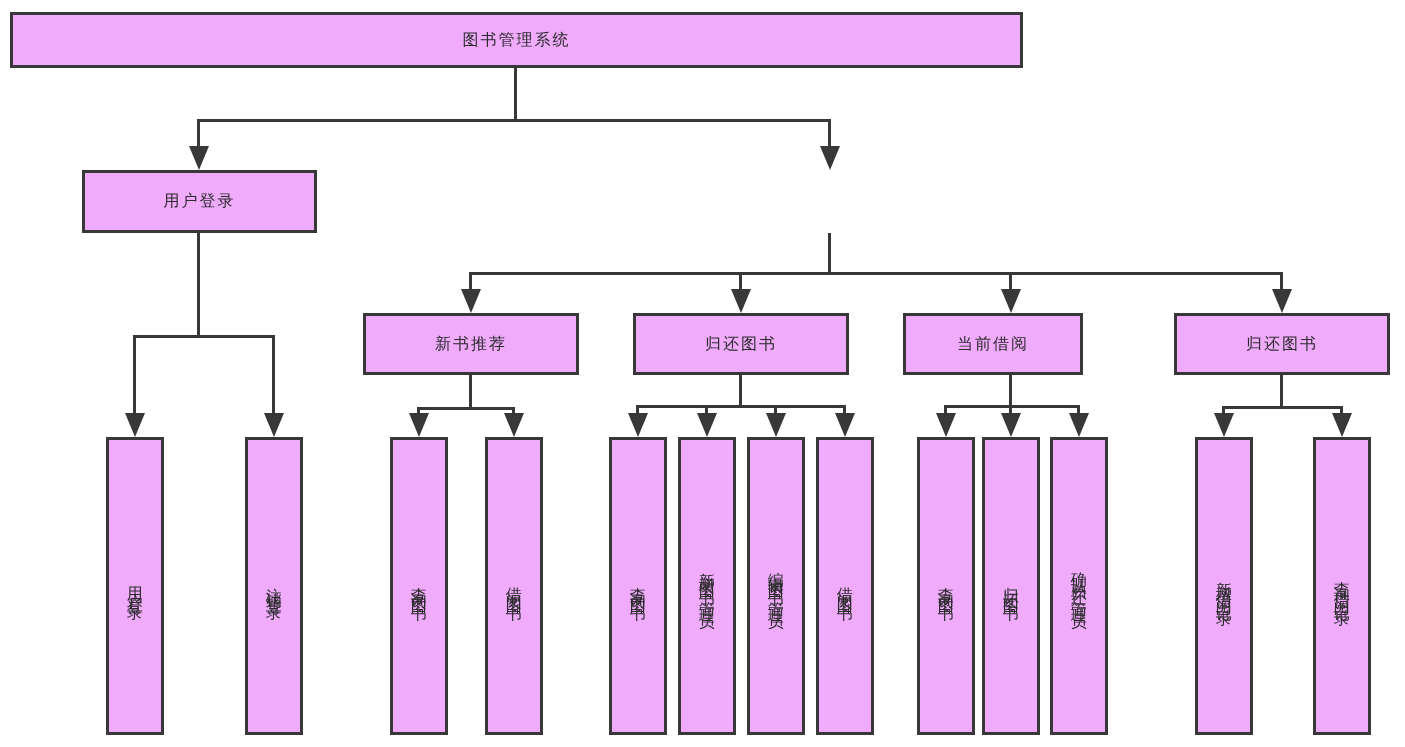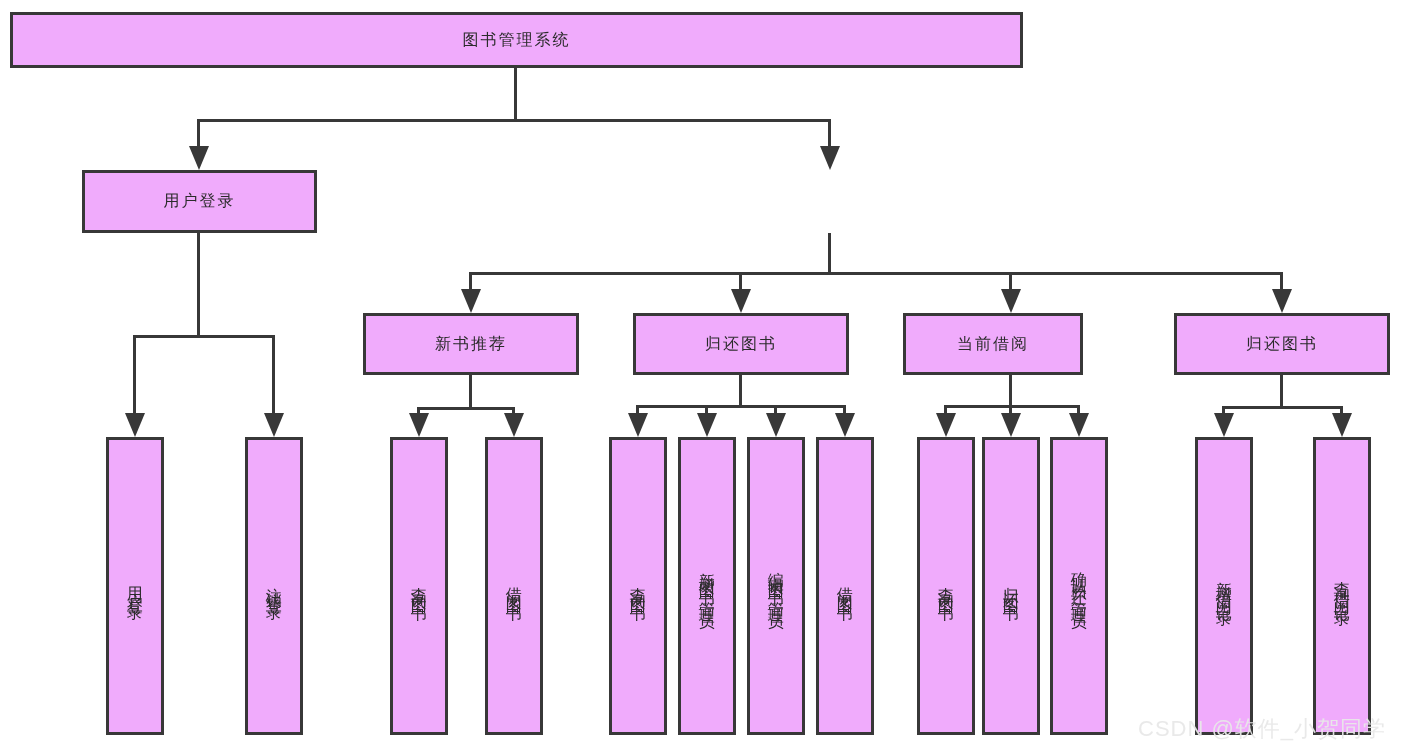--- a/index.html
+++ b/index.html
@@ -151,15 +151,14 @@
     <span>确认归还（管理员）</span>
   </div>
 
   <div class="box vbox" style="left:1195px;top:437px;width:58px;height:298px">
     <span>新增借阅记录</span>
   </div>
   <div class="box vbox" style="left:1313px;top:437px;width:58px;height:298px">
     <span>查询借阅记录</span>
   </div>
 
-  <div class="watermark">CSDN @软件_小贺同学</div>
 
 </div>
 
 </body></html>

